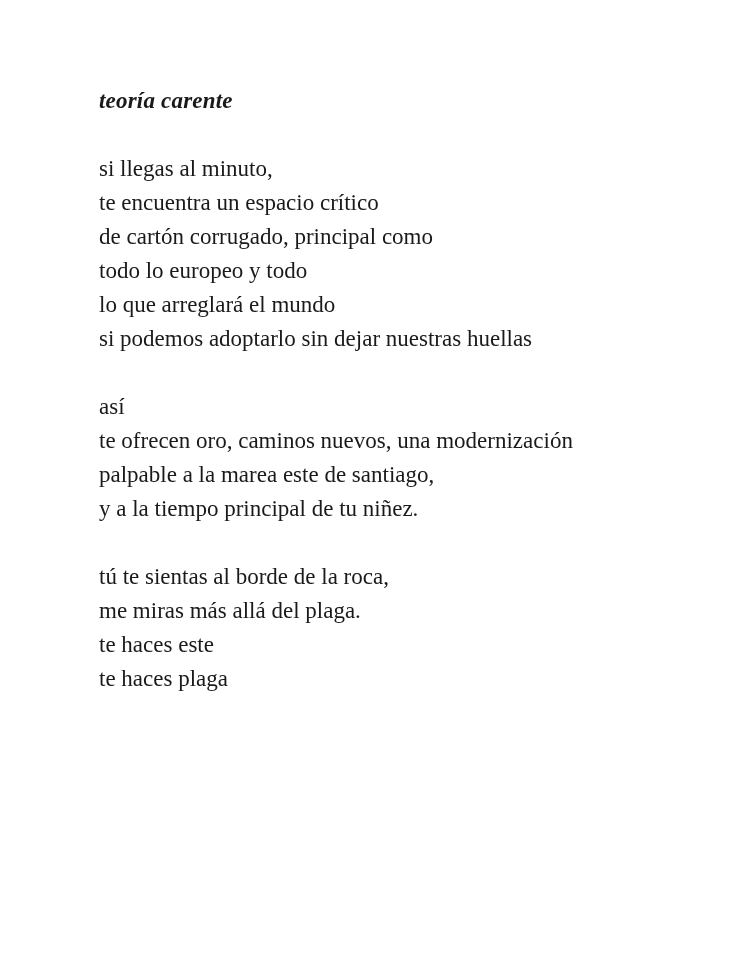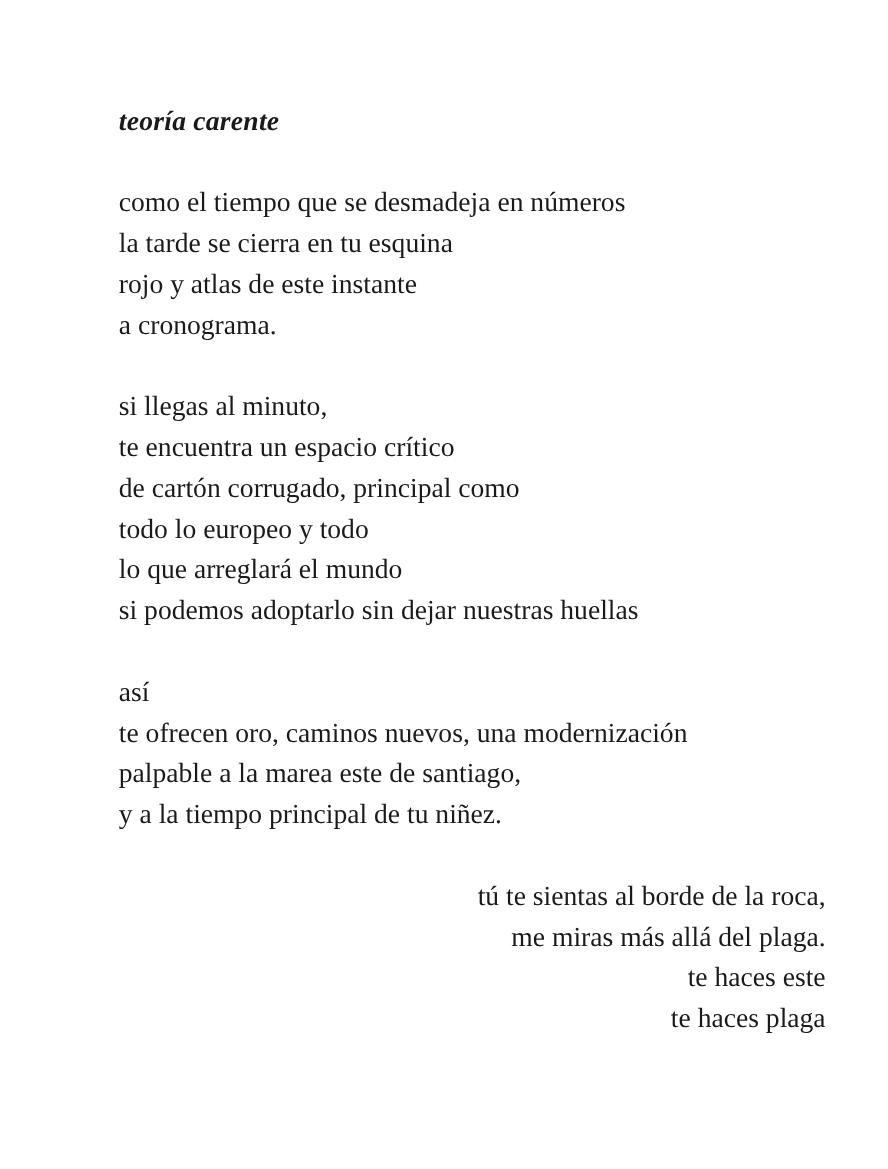--- a/index.html
+++ b/index.html
@@ -8,58 +8,51 @@
     padding: 0;
     background: #ffffff;
   }
   .page {
     position: relative;
     width: 740px;
     height: 974px;
     background: #ffffff;
     overflow: hidden;
     box-sizing: border-box;
-    padding: 84px 52px 0 99px;
+    padding: 84px 26px 0 99px;
     font-family: "Liberation Serif", "DejaVu Serif", serif;
     color: #1a1a1a;
   }
   .poem-title {
     font-size: 23px;
     line-height: 34px;
     font-weight: bold;
     font-style: italic;
     margin: 0 0 34px 0;
     letter-spacing: 0.2px;
   }
   .stanza {
     margin: 0 0 34px 0;
   }
   .stanza:last-child {
     margin-bottom: 0;
-    text-align: right;
   }
   .poem-line {
     font-size: 23px;
     line-height: 34px;
     white-space: nowrap;
   }
 </style>
 </head>
 <body>
 
 <div class="page">
 
   <h1 class="poem-title">teoría carente</h1>
 
-  <div class="stanza">
-    <div class="poem-line">como el tiempo que se desmadeja en números</div>
-    <div class="poem-line">la tarde se cierra en tu esquina</div>
-    <div class="poem-line">rojo y atlas de este instante</div>
-    <div class="poem-line">a cronograma.</div>
-  </div>
 
   <div class="stanza">
     <div class="poem-line">si llegas al minuto,</div>
     <div class="poem-line">te encuentra un espacio crítico</div>
     <div class="poem-line">de cartón corrugado, principal como</div>
     <div class="poem-line">todo lo europeo y todo</div>
     <div class="poem-line">lo que arreglará el mundo</div>
     <div class="poem-line">si podemos adoptarlo sin dejar nuestras huellas</div>
   </div>
 

